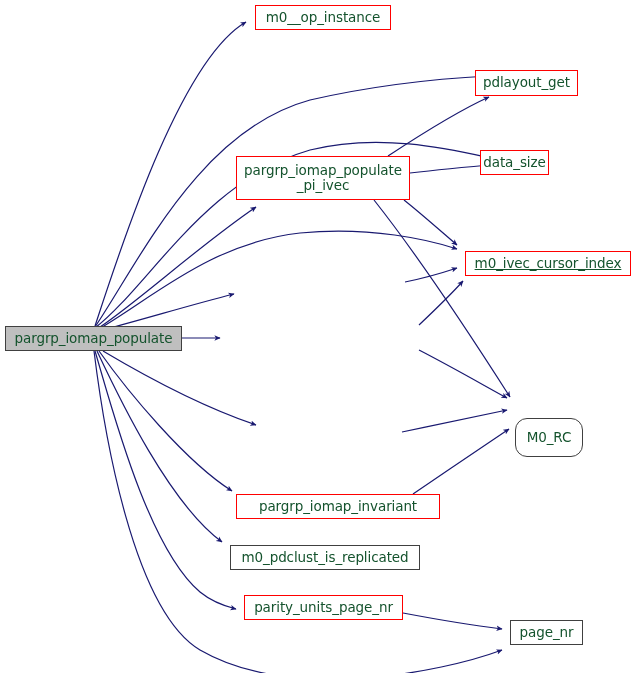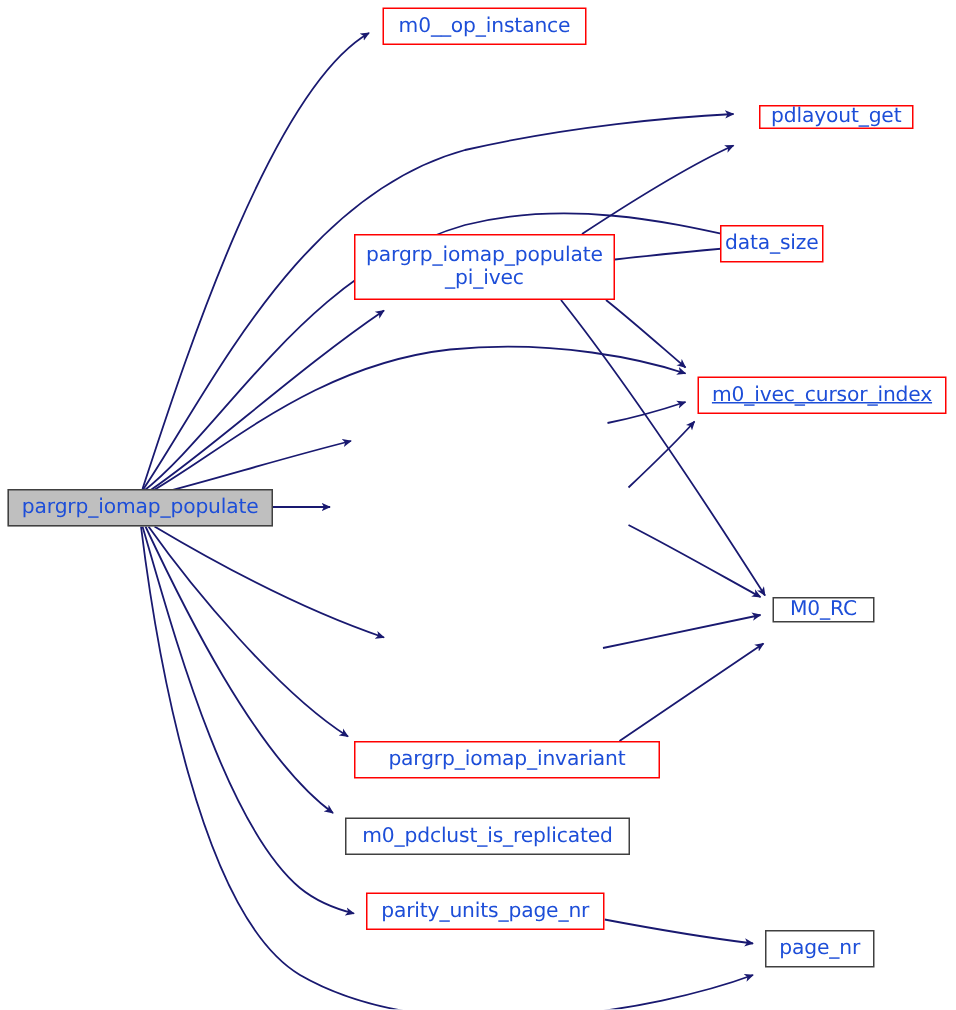--- a/index.html
+++ b/index.html
@@ -29,21 +29,21 @@
     position: absolute;
     box-sizing: border-box;
     display: flex;
     align-items: center;
     justify-content: center;
     text-align: center;
     background: #ffffff;
     border: 1px solid #ff0000;
     font-size: 13.5px;
     line-height: 1.12;
-    color: #1d4ed8;
+    color: #14532d;
     white-space: pre;
     letter-spacing: -0.1px;
   }
   .node.black {
     border: 1px solid #404040;
   }
   .node.current {
     background: #bfbfbf;
     border: 1px solid #404040;
   }
@@ -80,24 +80,24 @@
         <path d="M419,325 C438,307 455,290 463,281" fill="none" stroke="#191970" stroke-width="1.2" marker-end="url(#arrow)"></path>
         <path d="M419,350 C452,367 485,386 507,398" fill="none" stroke="#191970" stroke-width="1.2" marker-end="url(#arrow)"></path>
         <path d="M402,432 C440,424 482,415 507,410" fill="none" stroke="#191970" stroke-width="1.2" marker-end="url(#arrow)"></path>
         <path d="M413,494 C444,473 485,445 509,429" fill="none" stroke="#191970" stroke-width="1.2" marker-end="url(#arrow)"></path>
         <path d="M403,613 C440,620 478,626 502,629" fill="none" stroke="#191970" stroke-width="1.2" marker-end="url(#arrow)"></path>
       </g>
   </svg>
 
   <div class="node current" style="left: 5px; top: 326px; width: 177px; height: 25px;">pargrp_iomap_populate</div>
   <div class="node" style="left: 255px; top: 5px; width: 136px; height: 25px;">m0__op_instance</div>
-  <div class="node" style="left: 506px; top: 70px; width: 103px; height: 16px;">pdlayout_get</div>
+  <div class="node" style="left: 475px; top: 70px; width: 103px; height: 26px;">pdlayout_get</div>
   <div class="node" style="left: 480px; top: 150px; width: 69px; height: 25px;">data_size</div>
   <div class="node" style="left: 236px; top: 156px; width: 174px; height: 44px;">pargrp_iomap_populate
 _pi_ivec</div>
   <div class="node" style="left: 465px; top: 251px; width: 166px; height: 25px; text-decoration: underline;">m0_ivec_cursor_index</div>
-  <div class="node black" style="left: 515px; top: 398px; width: 68px; height: 17px;">M0_RC</div>
+  <div class="node black" style="left: 515px; top: 418px; width: 68px; height: 39px; border-radius: 12px;">M0_RC</div>
   <div class="node" style="left: 236px; top: 494px; width: 204px; height: 25px;">pargrp_iomap_invariant</div>
   <div class="node black" style="left: 230px; top: 545px; width: 190px; height: 25px;">m0_pdclust_is_replicated</div>
   <div class="node black" style="left: 510px; top: 620px; width: 73px; height: 25px;">page_nr</div>
   <div class="node" style="left: 244px; top: 595px; width: 159px; height: 25px;">parity_units_page_nr</div>
 
 </div>
 
 </body></html>

